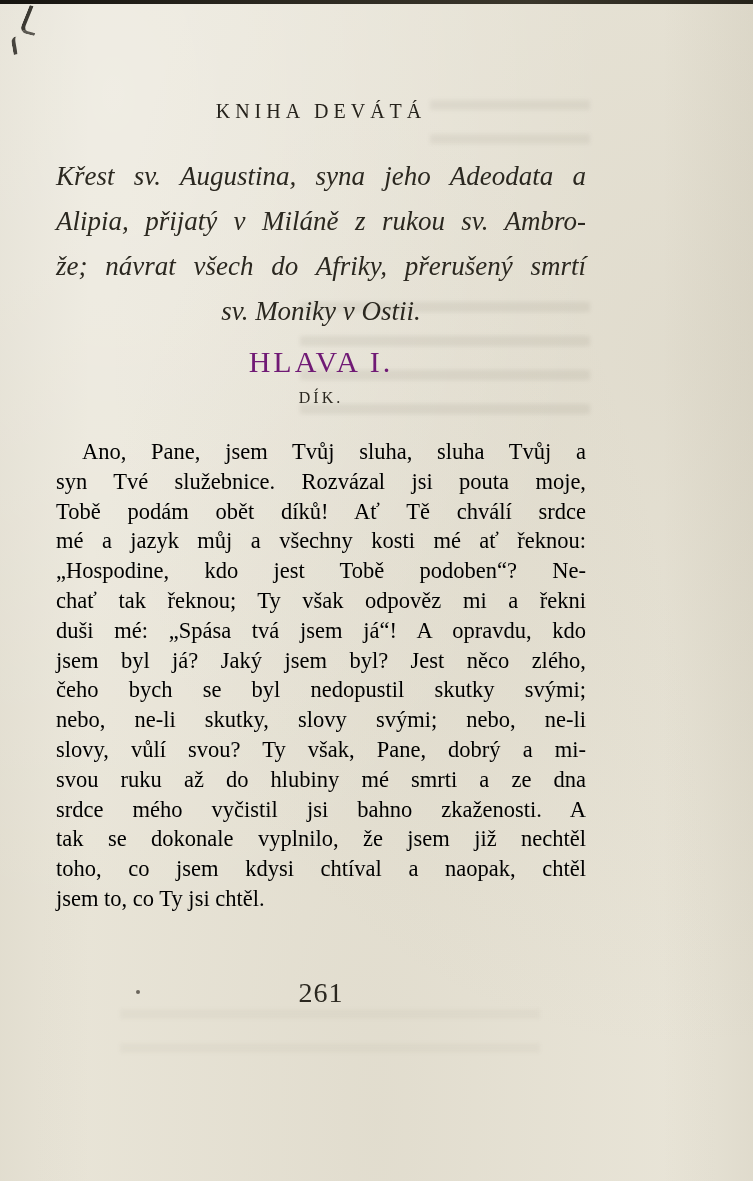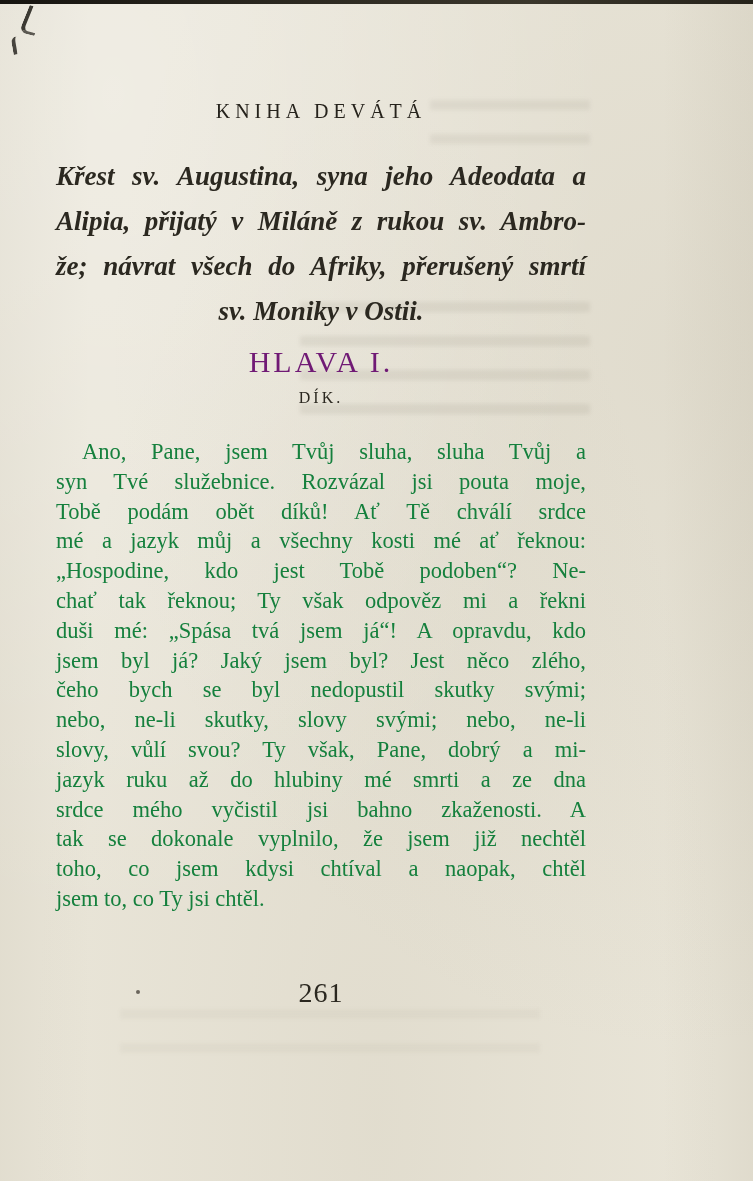--- a/index.html
+++ b/index.html
@@ -70,21 +70,21 @@
     text-align:center;
     color:#26231c;
   }
   .subtitle{
     position:absolute;top:154px;left:0;width:100%;
     font-style:italic;
     font-size:27px;
     line-height:45px;
     color:#2b2820;
   }
-  .sub-line{text-align:justify;text-align-last:justify;font-weight:bold;}
+  .sub-line{text-align:justify;text-align-last:justify;}
   .sub-line:last-child{text-align-last:center;}
 
   .chapter-heading{
     position:absolute;top:345px;left:0;width:100%;
     margin:0;
     font-size:30px;font-weight:normal;
     letter-spacing:3px;
     text-align:center;
     color:#701a75;
   }
@@ -93,21 +93,21 @@
     margin:0;
     font-size:16px;font-weight:normal;
     letter-spacing:3px;
     text-align:center;
     color:#2b2820;
   }
   .body-text{
     position:absolute;top:437px;left:0;width:100%;
     font-size:22.5px;
     line-height:29.8px;
-    color:#15803d;
+    color:#000000;
   }
   .body-line{text-align:justify;text-align-last:justify;}
   .body-line:first-child{text-indent:26px;}
   .body-line:last-child{text-align-last:left;}
 
   .page-number{
     position:absolute;top:977px;left:0;width:100%;
     text-align:center;
     font-size:28px;
     letter-spacing:1px;
@@ -145,21 +145,21 @@
       <div class="body-line">syn Tvé služebnice. Rozvázal jsi pouta moje,</div>
       <div class="body-line">Tobě podám obět díků! Ať Tě chválí srdce</div>
       <div class="body-line">mé a jazyk můj a všechny kosti mé ať řeknou:</div>
       <div class="body-line">„Hospodine, kdo jest Tobě podoben“? Ne-</div>
       <div class="body-line">chať tak řeknou; Ty však odpověz mi a řekni</div>
       <div class="body-line">duši mé: „Spása tvá jsem já“! A opravdu, kdo</div>
       <div class="body-line">jsem byl já? Jaký jsem byl? Jest něco zlého,</div>
       <div class="body-line">čeho bych se byl nedopustil skutky svými;</div>
       <div class="body-line">nebo, ne-li skutky, slovy svými; nebo, ne-li</div>
       <div class="body-line">slovy, vůlí svou? Ty však, Pane, dobrý a mi-</div>
-      <div class="body-line">jazyk ruku až do hlubiny mé smrti a ze dna</div>
+      <div class="body-line">svou ruku až do hlubiny mé smrti a ze dna</div>
       <div class="body-line">srdce mého vyčistil jsi bahno zkaženosti. A</div>
       <div class="body-line">tak se dokonale vyplnilo, že jsem již nechtěl</div>
       <div class="body-line">toho, co jsem kdysi chtíval a naopak, chtěl</div>
       <div class="body-line">jsem to, co Ty jsi chtěl.</div>
     </div>
 
   <div class="page-number">261</div>
 </div>
 
 </body></html>

